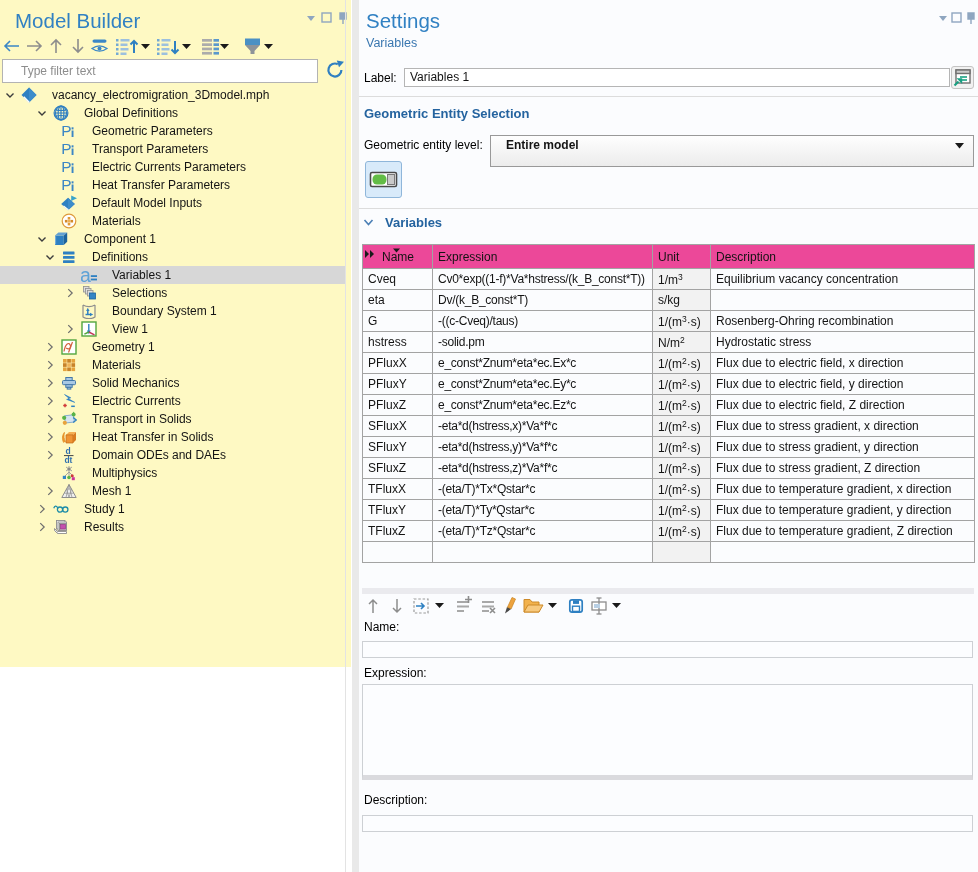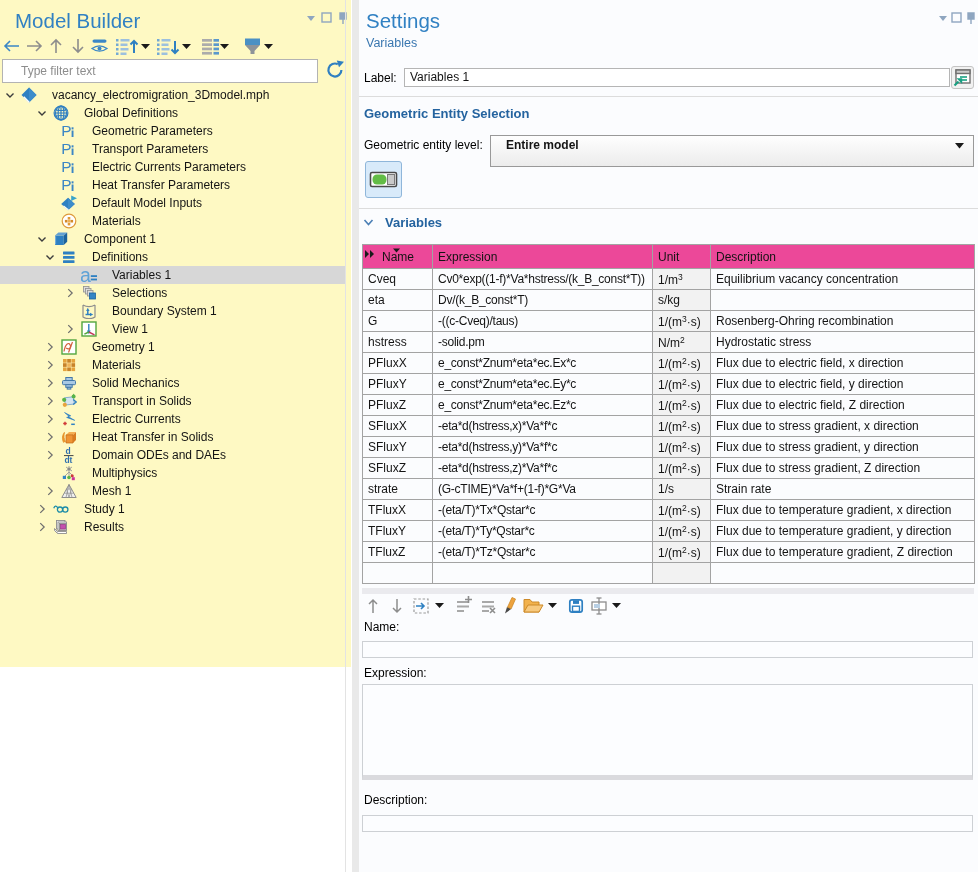--- a/index.html
+++ b/index.html
@@ -304,40 +304,40 @@
             <rect x="6.2" y="12.3" width="3.6" height="1.8"></rect>
           </g>
         </svg>
         <span class="tt">Solid Mechanics</span>
       </div>
 <div class="tr l2">
         <svg class="ch" viewBox="0 0 16 16">
           <path d="M6,3.5 L10.5,8 L6,12.5" fill="none" stroke="#6e6e6e" stroke-width="1.4"></path>
         </svg>
         <svg class="ti" viewBox="0 0 16 16">
+          <polygon points="3.5,1.5 9.8,4.8 7.2,5.6 13.8,9.4 5.6,6.4 8.2,5.5" fill="#2e80c2" stroke="#2e80c2" stroke-width="0.6"></polygon>
+          <line x1="2.2" y1="12.5" x2="5.8" y2="12.5" stroke="#d03a3a" stroke-width="1.5"></line>
+          <line x1="4" y1="10.7" x2="4" y2="14.3" stroke="#d03a3a" stroke-width="1.5"></line>
+          <line x1="10.2" y1="13.3" x2="13.8" y2="13.3" stroke="#2e80c2" stroke-width="1.5"></line>
+        </svg>
+        <span class="tt">Electric Currents</span>
+      </div>
+<div class="tr l2">
+        <svg class="ch" viewBox="0 0 16 16">
+          <path d="M6,3.5 L10.5,8 L6,12.5" fill="none" stroke="#6e6e6e" stroke-width="1.4"></path>
+        </svg>
+        <svg class="ti" viewBox="0 0 16 16">
           <polygon points="3.4,4.8 12.4,3.8 13.4,11 4.4,12" fill="#d6e4f0" stroke="#7aa6cb" stroke-width="0.9"></polygon>
           <circle cx="12.6" cy="3.4" r="2" fill="#58b348"></circle>
           <path d="M12.6,0.6 L13.6,2.6 L11.6,2.6 Z" fill="#58b348"></path>
           <circle cx="3.2" cy="6.8" r="2.1" fill="#58b348"></circle>
           <circle cx="3.8" cy="11.8" r="2.1" fill="#e8a33d"></circle>
           <path d="M12.2,6.5 L15.2,9 L12.2,11.5" fill="none" stroke="#2e80c2" stroke-width="1.3"></path>
         </svg>
         <span class="tt">Transport in Solids</span>
-      </div>
-<div class="tr l2">
-        <svg class="ch" viewBox="0 0 16 16">
-          <path d="M6,3.5 L10.5,8 L6,12.5" fill="none" stroke="#6e6e6e" stroke-width="1.4"></path>
-        </svg>
-        <svg class="ti" viewBox="0 0 16 16">
-          <polygon points="3.5,1.5 9.8,4.8 7.2,5.6 13.8,9.4 5.6,6.4 8.2,5.5" fill="#2e80c2" stroke="#2e80c2" stroke-width="0.6"></polygon>
-          <line x1="2.2" y1="12.5" x2="5.8" y2="12.5" stroke="#d03a3a" stroke-width="1.5"></line>
-          <line x1="4" y1="10.7" x2="4" y2="14.3" stroke="#d03a3a" stroke-width="1.5"></line>
-          <line x1="10.2" y1="13.3" x2="13.8" y2="13.3" stroke="#2e80c2" stroke-width="1.5"></line>
-        </svg>
-        <span class="tt">Electric Currents</span>
       </div>
 <div class="tr l2">
         <svg class="ch" viewBox="0 0 16 16">
           <path d="M6,3.5 L10.5,8 L6,12.5" fill="none" stroke="#6e6e6e" stroke-width="1.4"></path>
         </svg>
         <svg class="ti" viewBox="0 0 16 16">
           <path d="M2.6,13.6 C0.8,9.5 1.2,6.5 3.4,3.4 C2.6,7 2.8,9.8 4.4,12.8" fill="#f0982e" stroke="#e08a20" stroke-width="0.8"></path>
           <polygon points="5,5.9 8,3 15,3 12,5.9" fill="#f6ae52"></polygon>
           <polygon points="5,5.9 12,5.9 12,14 5,14" fill="#ef9434" stroke="#c06a18" stroke-width="0.7"></polygon>
           <polygon points="12,5.9 15,3 15,11.1 12,14" fill="#d97b20"></polygon>
@@ -526,26 +526,20 @@
           <td class="cu">1/(m<s>2</s>·s)</td>
           <td class="cd">Flux due to stress gradient, y direction</td>
         </tr>
 <tr>
           <td class="cn">SFluxZ</td>
           <td class="ce">-eta*d(hstress,z)*Va*f*c</td>
           <td class="cu">1/(m<s>2</s>·s)</td>
           <td class="cd">Flux due to stress gradient, Z direction</td>
         </tr>
 <tr>
-          <td class="cn">strate</td>
-          <td class="ce">(G-cTIME)*Va*f+(1-f)*G*Va</td>
-          <td class="cu">1/s</td>
-          <td class="cd">Strain rate</td>
-        </tr>
-<tr>
           <td class="cn">TFluxX</td>
           <td class="ce">-(eta/T)*Tx*Qstar*c</td>
           <td class="cu">1/(m<s>2</s>·s)</td>
           <td class="cd">Flux due to temperature gradient, x direction</td>
         </tr>
 <tr>
           <td class="cn">TFluxY</td>
           <td class="ce">-(eta/T)*Ty*Qstar*c</td>
           <td class="cu">1/(m<s>2</s>·s)</td>
           <td class="cd">Flux due to temperature gradient, y direction</td>

